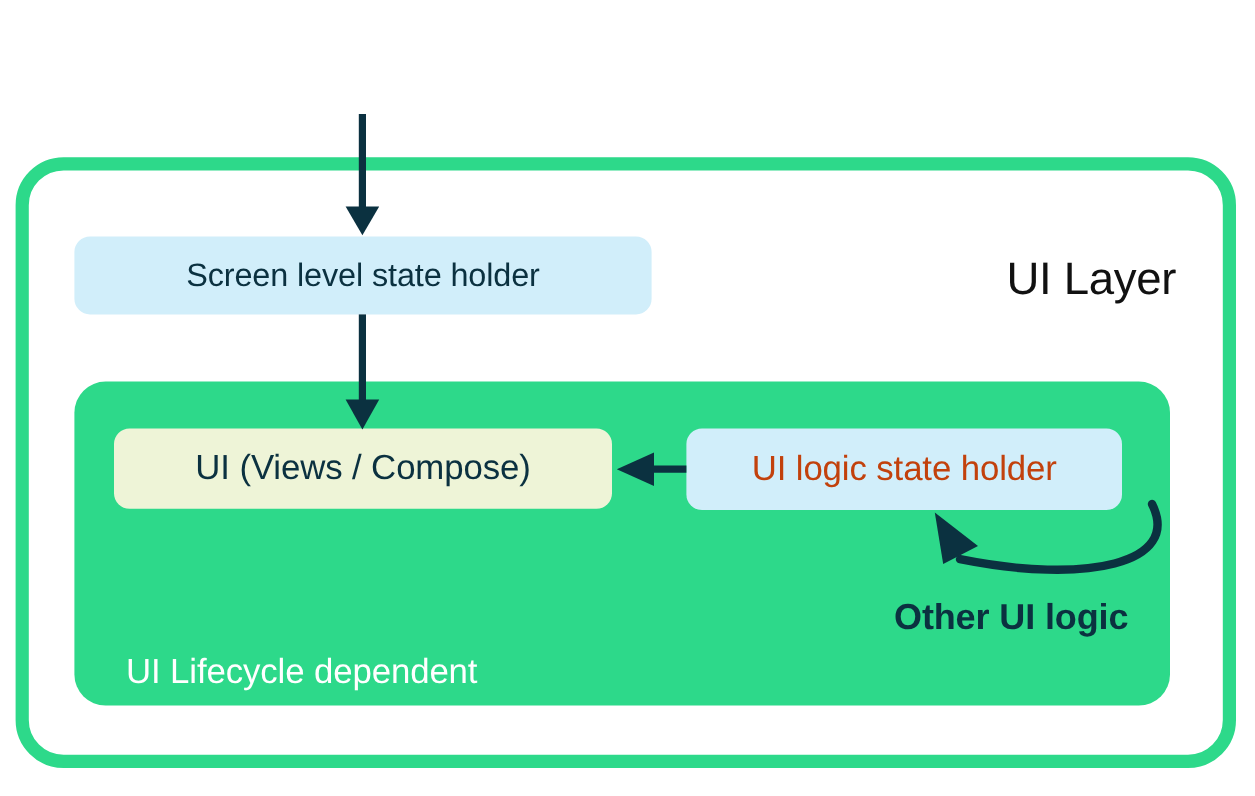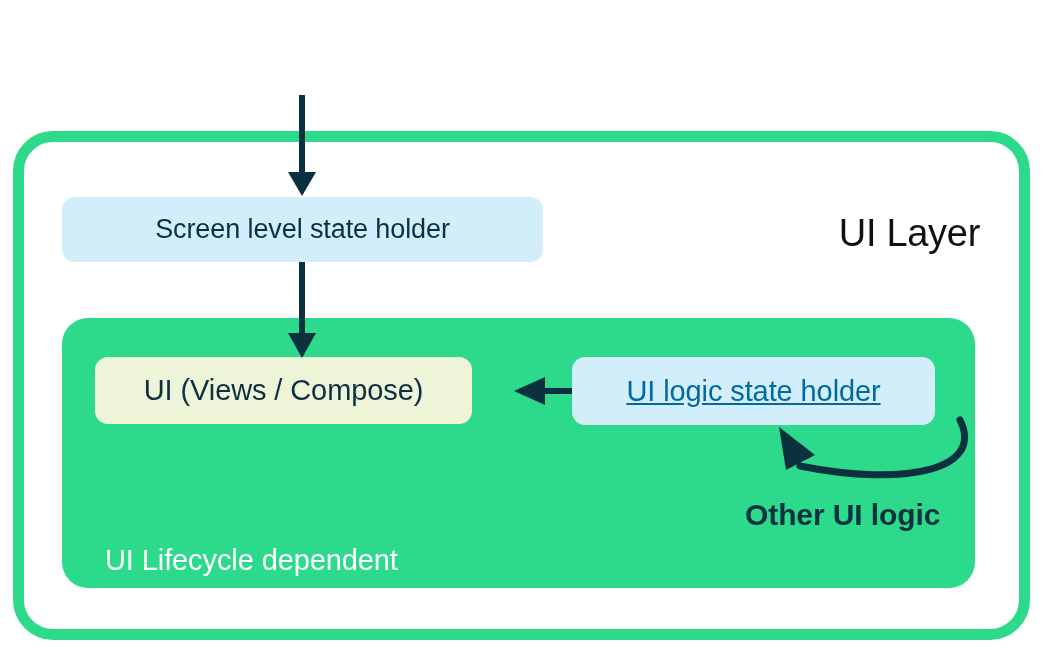--- a/index.html
+++ b/index.html
@@ -112,21 +112,21 @@
     white-space: nowrap;
     letter-spacing: -0.1px;
     margin-top: 46px;
   }
 
   
   .ui-views-compose {
     position: absolute;
     left: 95px;
     top: 357px;
-    width: 377px;
+    width: 415px;
     height: 67px;
     background: #EEF4D7;
     border-radius: 13px;
     display: flex;
     align-items: center;
     justify-content: center;
     box-sizing: border-box;
   }
   .ui-views-compose .label {
     color: #0B3140;
@@ -145,27 +145,26 @@
     width: 363px;
     height: 68px;
     background: #D1EEFA;
     border-radius: 13px;
     display: flex;
     align-items: center;
     justify-content: center;
     box-sizing: border-box;
   }
   .ui-logic-state-holder .label {
-    color: #0369a1;
+    color: #c2410c;
     font-size: 29px;
     font-weight: 400;
     line-height: 1;
     white-space: nowrap;
     letter-spacing: -0.1px;
-    text-decoration: underline;
   }
 
   
   .other-holders-caption {
     position: absolute;
     left: 745px;
     top: 497px;
     width: 220px;
     text-align: left;
     color: #0B3140;

